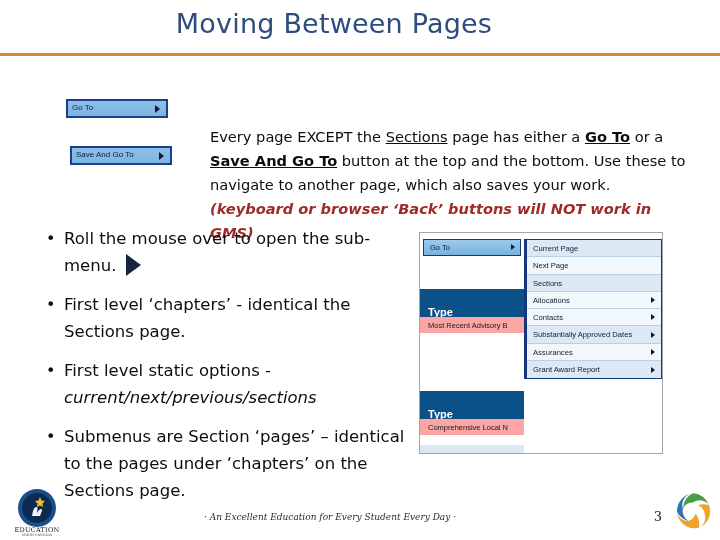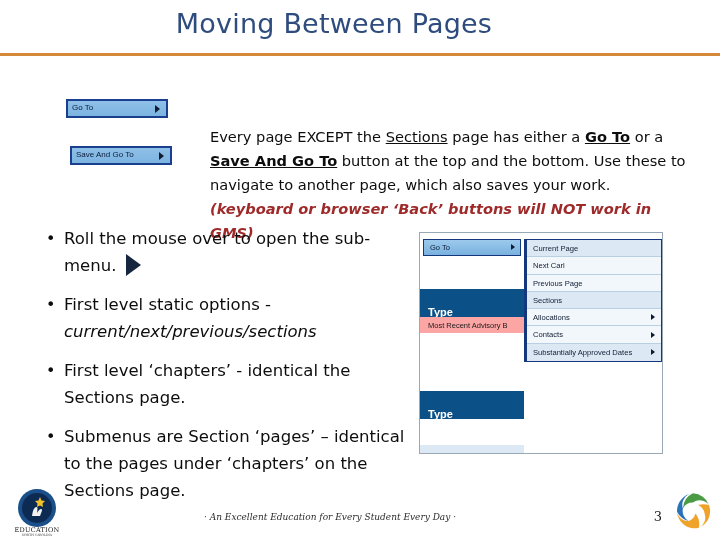--- a/index.html
+++ b/index.html
@@ -293,50 +293,52 @@
     <span>Save And Go To</span>
     <span class="caret"></span>
   </div>
 </div>
 
 <div class="para"><span>Every page EXCEPT the </span><u>Sections</u><span> page has either a </span><u><b>Go To</b></u><span> or a </span><u><b>Save And Go To</b></u><span> button at the top and the bottom.  Use these to navigate to another page, which also saves your work.  </span><span class="warn">(keyboard or browser ‘Back’ buttons will NOT work in GMS)</span></div>
 
 <div class="bullets">
   <ul>
     <li><span>Roll the mouse over to open the sub-menu.</span><span class="arrow-glyph"></span></li>
+    <li><span>First level ‘chapters’ -  identical the Sections page.</span></li>
     <li><span>First level static options - </span><i>current/next/previous/sections</i></li>
-    <li><span>First level ‘chapters’ -  identical the Sections page.</span></li>
     <li><span>Submenus are Section ‘pages’ – identical to the pages under ‘chapters’ on the Sections page.</span></li>
   </ul>
 </div>
 
 <div class="gms-shot">
 
   <div class="gms-left">
     <div class="goto-tab">
       <span>Go To</span>
       <span class="caret2"></span>
     </div>
 
     <div class="gms-type-bar" style="top:56px;"><span>Type</span></div>
     <div class="gms-type-val" style="top:84px;"><span>Most Recent Advisory B</span></div>
 
     <div class="gms-type-bar" style="top:158px;"><span>Type</span></div>
+    <div class="gms-type-val" style="top:186px;"><span>Comprehensive Local N</span></div>
 
     <div class="gms-bottom-strip"></div>
   </div>
 
   <div class="gms-menu">
     <div class="mrow alt"><span>Current Page</span></div>
-    <div class="mrow plain"><span>Next Carl</span></div>
-    <div class="mrow plain"><span>Previous Page</span></div>
+    <div class="mrow plain"><span>Next Page</span></div>
     <div class="mrow alt"><span>Sections</span></div>
     <div class="mrow plain"><span>Allocations</span><span class="mcaret"></span></div>
     <div class="mrow plain"><span>Contacts</span><span class="mcaret"></span></div>
     <div class="mrow alt"><span>Substantially Approved Dates</span><span class="mcaret"></span></div>
+    <div class="mrow plain"><span>Assurances</span><span class="mcaret"></span></div>
+    <div class="mrow alt"><span>Grant Award Report</span><span class="mcaret"></span></div>
   </div>
 </div>
 
 <div class="footer-tag">· An Excellent Education for Every Student Every Day ·</div>
 <div class="page-num">3</div>
 
 <svg class="logo-edu" viewBox="0 0 100 100">
   <circle cx="50" cy="42" r="38" fill="#1b4f8a"></circle>
   <circle cx="50" cy="42" r="30" fill="#0d2b52"></circle>
   <path d="M40 58 q2 -16 8 -18 q3 -1 3 3 l-1 9 q5 -9 9 -8 q2 1 0 6 l-3 8 z" fill="#f2f2f2"></path>

